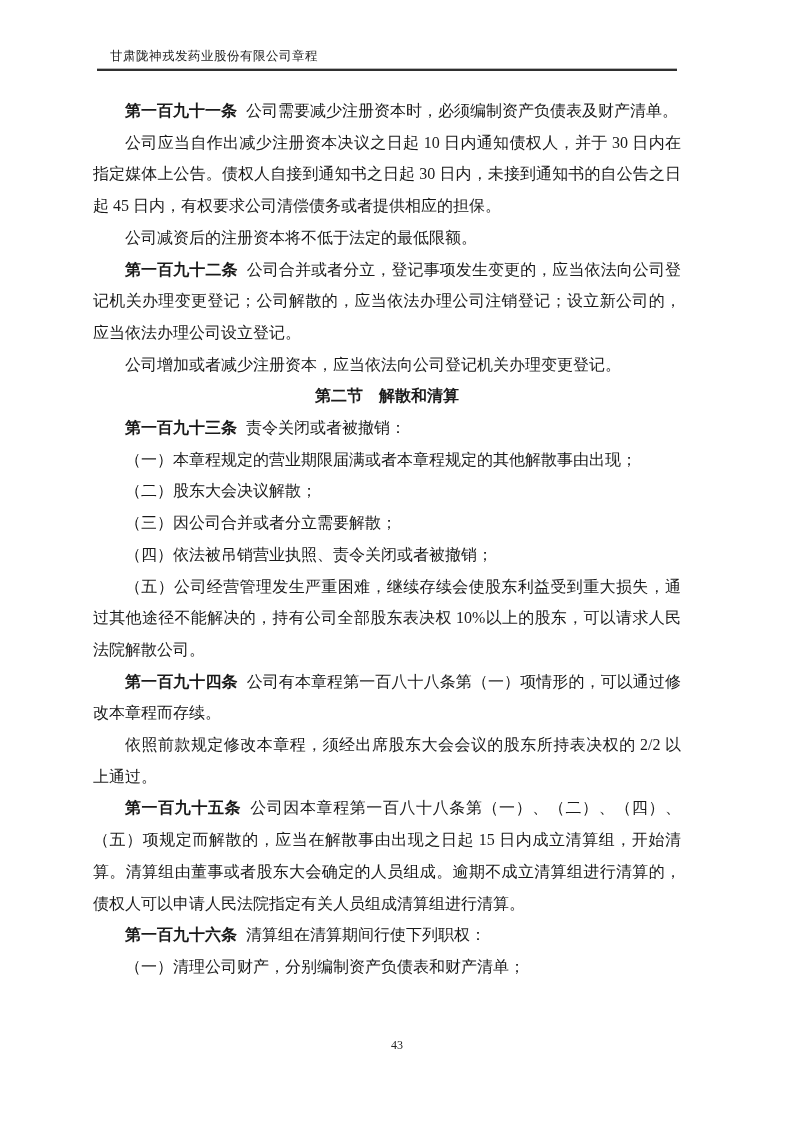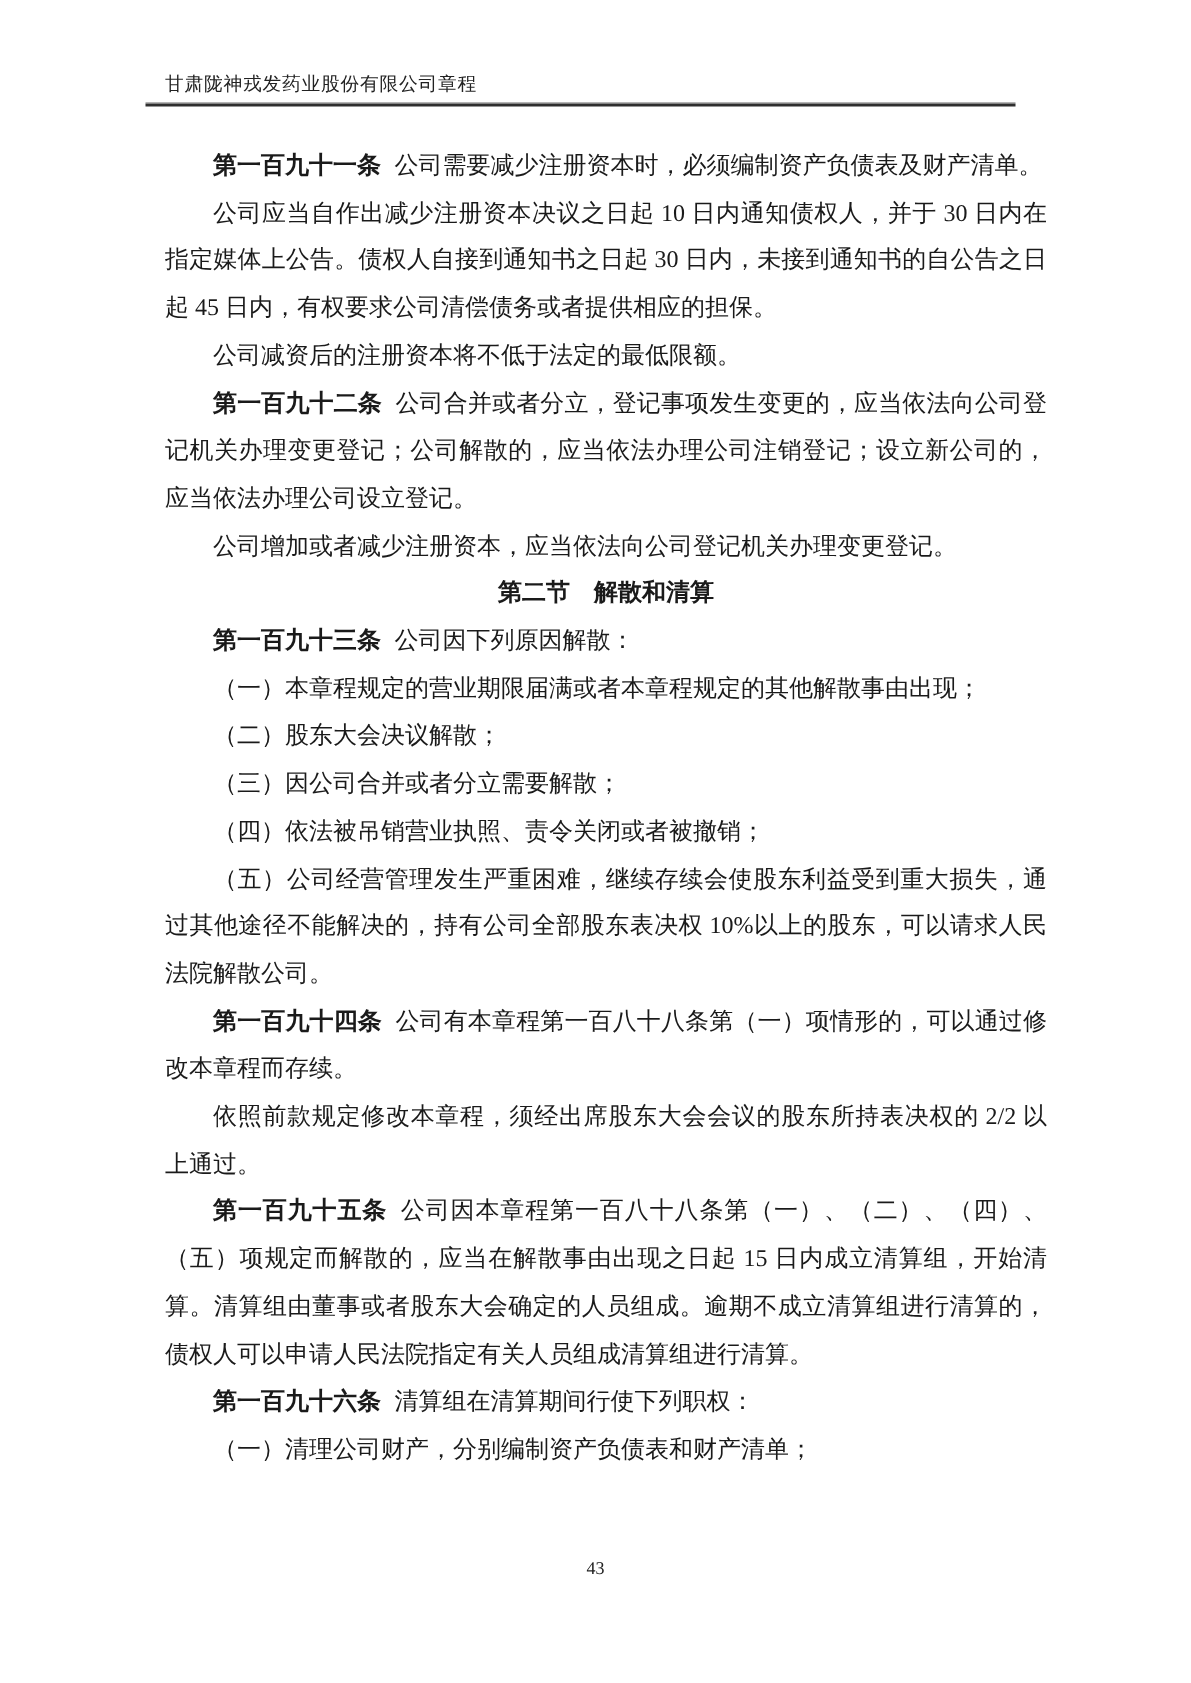--- a/index.html
+++ b/index.html
@@ -21,21 +21,21 @@
     position:absolute;left:110px;top:48px;
     font-size:12.5px;line-height:16px;color:#222;
     letter-spacing:0.5px;
   }
   .header-rule{
     position:absolute;left:97px;top:68px;width:580px;height:0;
     border-top:1px solid var(--rule-light);
     border-bottom:2px solid var(--rule-dark);
   }
   .content{
-    position:absolute;left:110px;top:95px;width:588px;
+    position:absolute;left:93px;top:95px;width:588px;
     font-size:16px;line-height:31.7px;
   }
   .content p{
     margin:0;
     text-indent:2em;
     text-align:justify;
     text-justify:inter-ideograph;
   }
   .content p.heading{
     text-align:center;
@@ -59,21 +59,21 @@
   <div class="header-title">甘肃陇神戎发药业股份有限公司章程</div>
   <div class="header-rule"></div>
 
   <div class="content">
       <p class="article"><strong class="art">第一百九十一条</strong><span>公司需要减少注册资本时，必须编制资产负债表及财产清单。</span></p>
       <p class="para">公司应当自作出减少注册资本决议之日起 10 日内通知债权人，并于 30 日内在指定媒体上公告。债权人自接到通知书之日起 30 日内，未接到通知书的自公告之日起 45 日内，有权要求公司清偿债务或者提供相应的担保。</p>
       <p class="para">公司减资后的注册资本将不低于法定的最低限额。</p>
       <p class="article"><strong class="art">第一百九十二条</strong><span>公司合并或者分立，登记事项发生变更的，应当依法向公司登记机关办理变更登记；公司解散的，应当依法办理公司注销登记；设立新公司的，应当依法办理公司设立登记。</span></p>
       <p class="para">公司增加或者减少注册资本，应当依法向公司登记机关办理变更登记。</p>
       <p class="heading">第二节　解散和清算</p>
-      <p class="article"><strong class="art">第一百九十三条</strong><span>公司因下列原因解散：</span></p>
+      <p class="article"><strong class="art">第一百九十三条</strong><span>责令关闭或者被撤销：</span></p>
       <p class="para">（一）本章程规定的营业期限届满或者本章程规定的其他解散事由出现；</p>
       <p class="para">（二）股东大会决议解散；</p>
       <p class="para">（三）因公司合并或者分立需要解散；</p>
       <p class="para">（四）依法被吊销营业执照、责令关闭或者被撤销；</p>
       <p class="para">（五）公司经营管理发生严重困难，继续存续会使股东利益受到重大损失，通过其他途径不能解决的，持有公司全部股东表决权 10%以上的股东，可以请求人民法院解散公司。</p>
       <p class="article"><strong class="art">第一百九十四条</strong><span>公司有本章程第一百八十八条第（一）项情形的，可以通过修改本章程而存续。</span></p>
       <p class="para">依照前款规定修改本章程，须经出席股东大会会议的股东所持表决权的 2/2 以上通过。</p>
       <p class="article"><strong class="art">第一百九十五条</strong><span>公司因本章程第一百八十八条第（一）、（二）、（四）、（五）项规定而解散的，应当在解散事由出现之日起 15 日内成立清算组，开始清算。清算组由董事或者股东大会确定的人员组成。逾期不成立清算组进行清算的，债权人可以申请人民法院指定有关人员组成清算组进行清算。</span></p>
       <p class="article"><strong class="art">第一百九十六条</strong><span>清算组在清算期间行使下列职权：</span></p>
       <p class="para">（一）清理公司财产，分别编制资产负债表和财产清单；</p>

